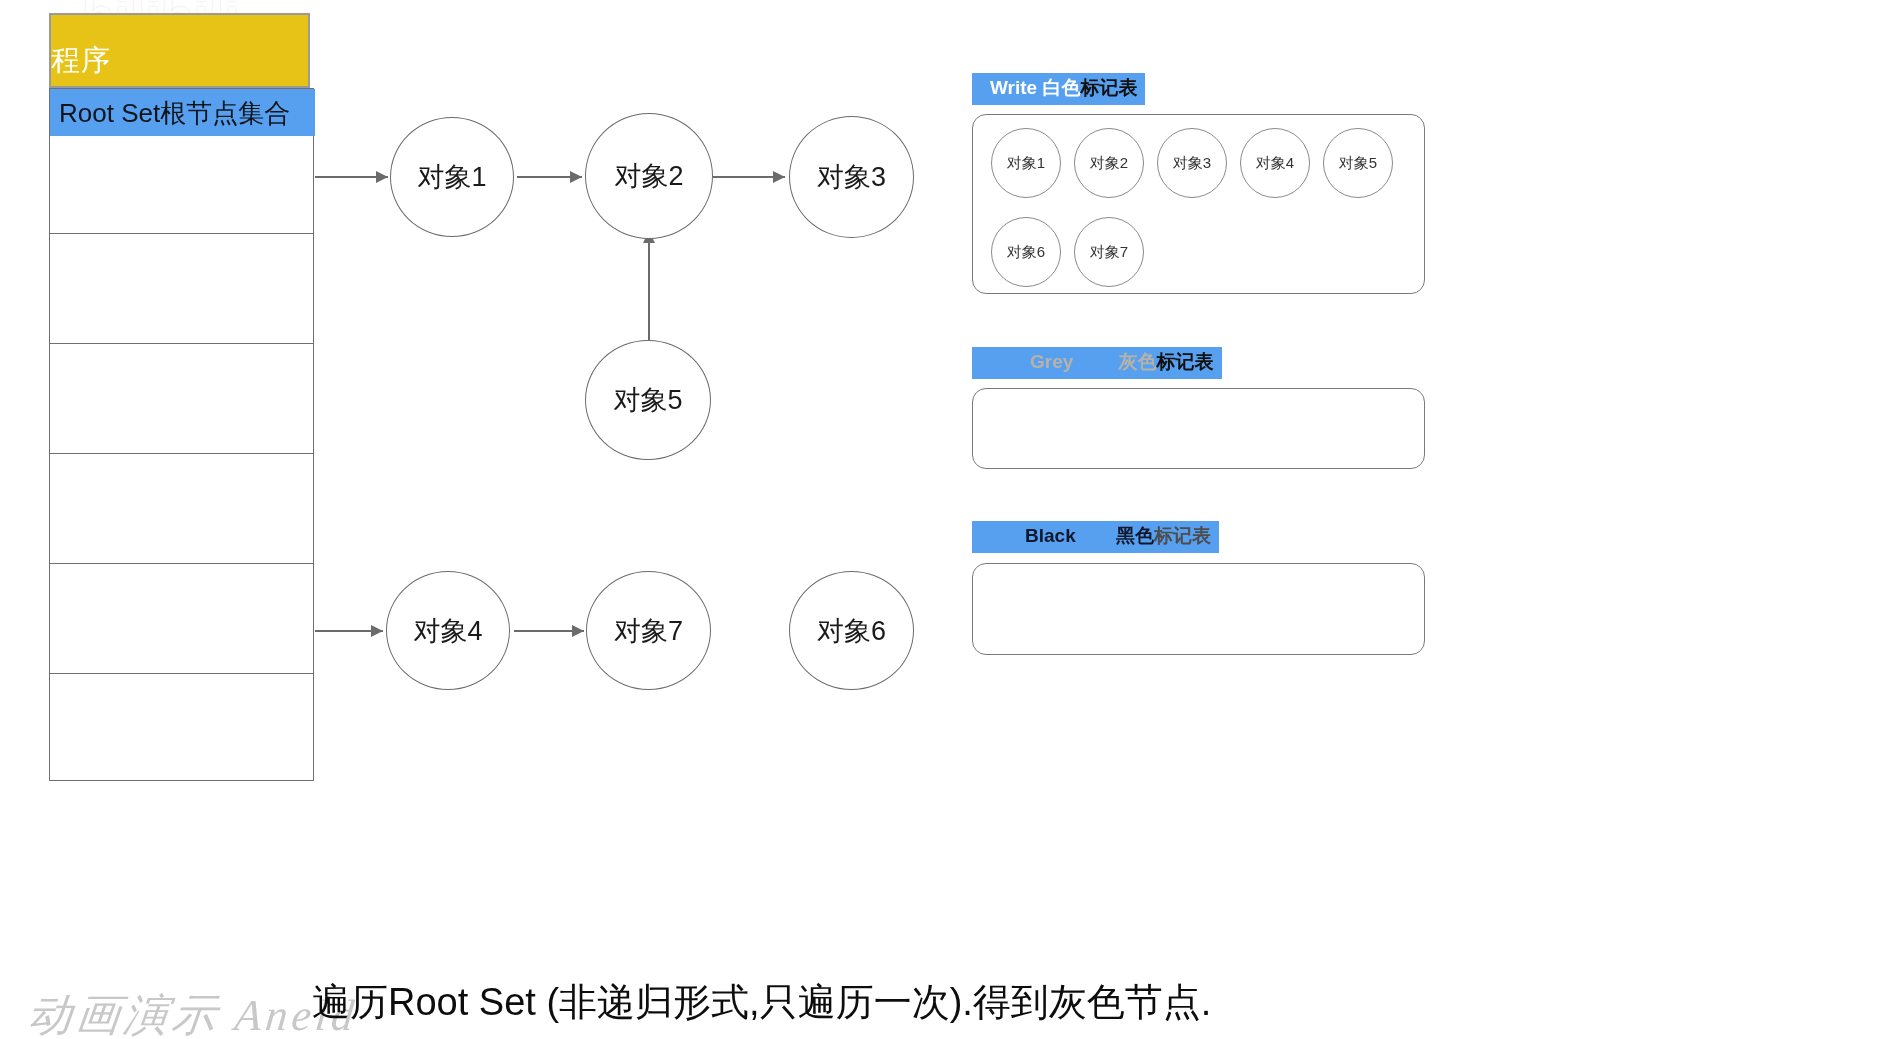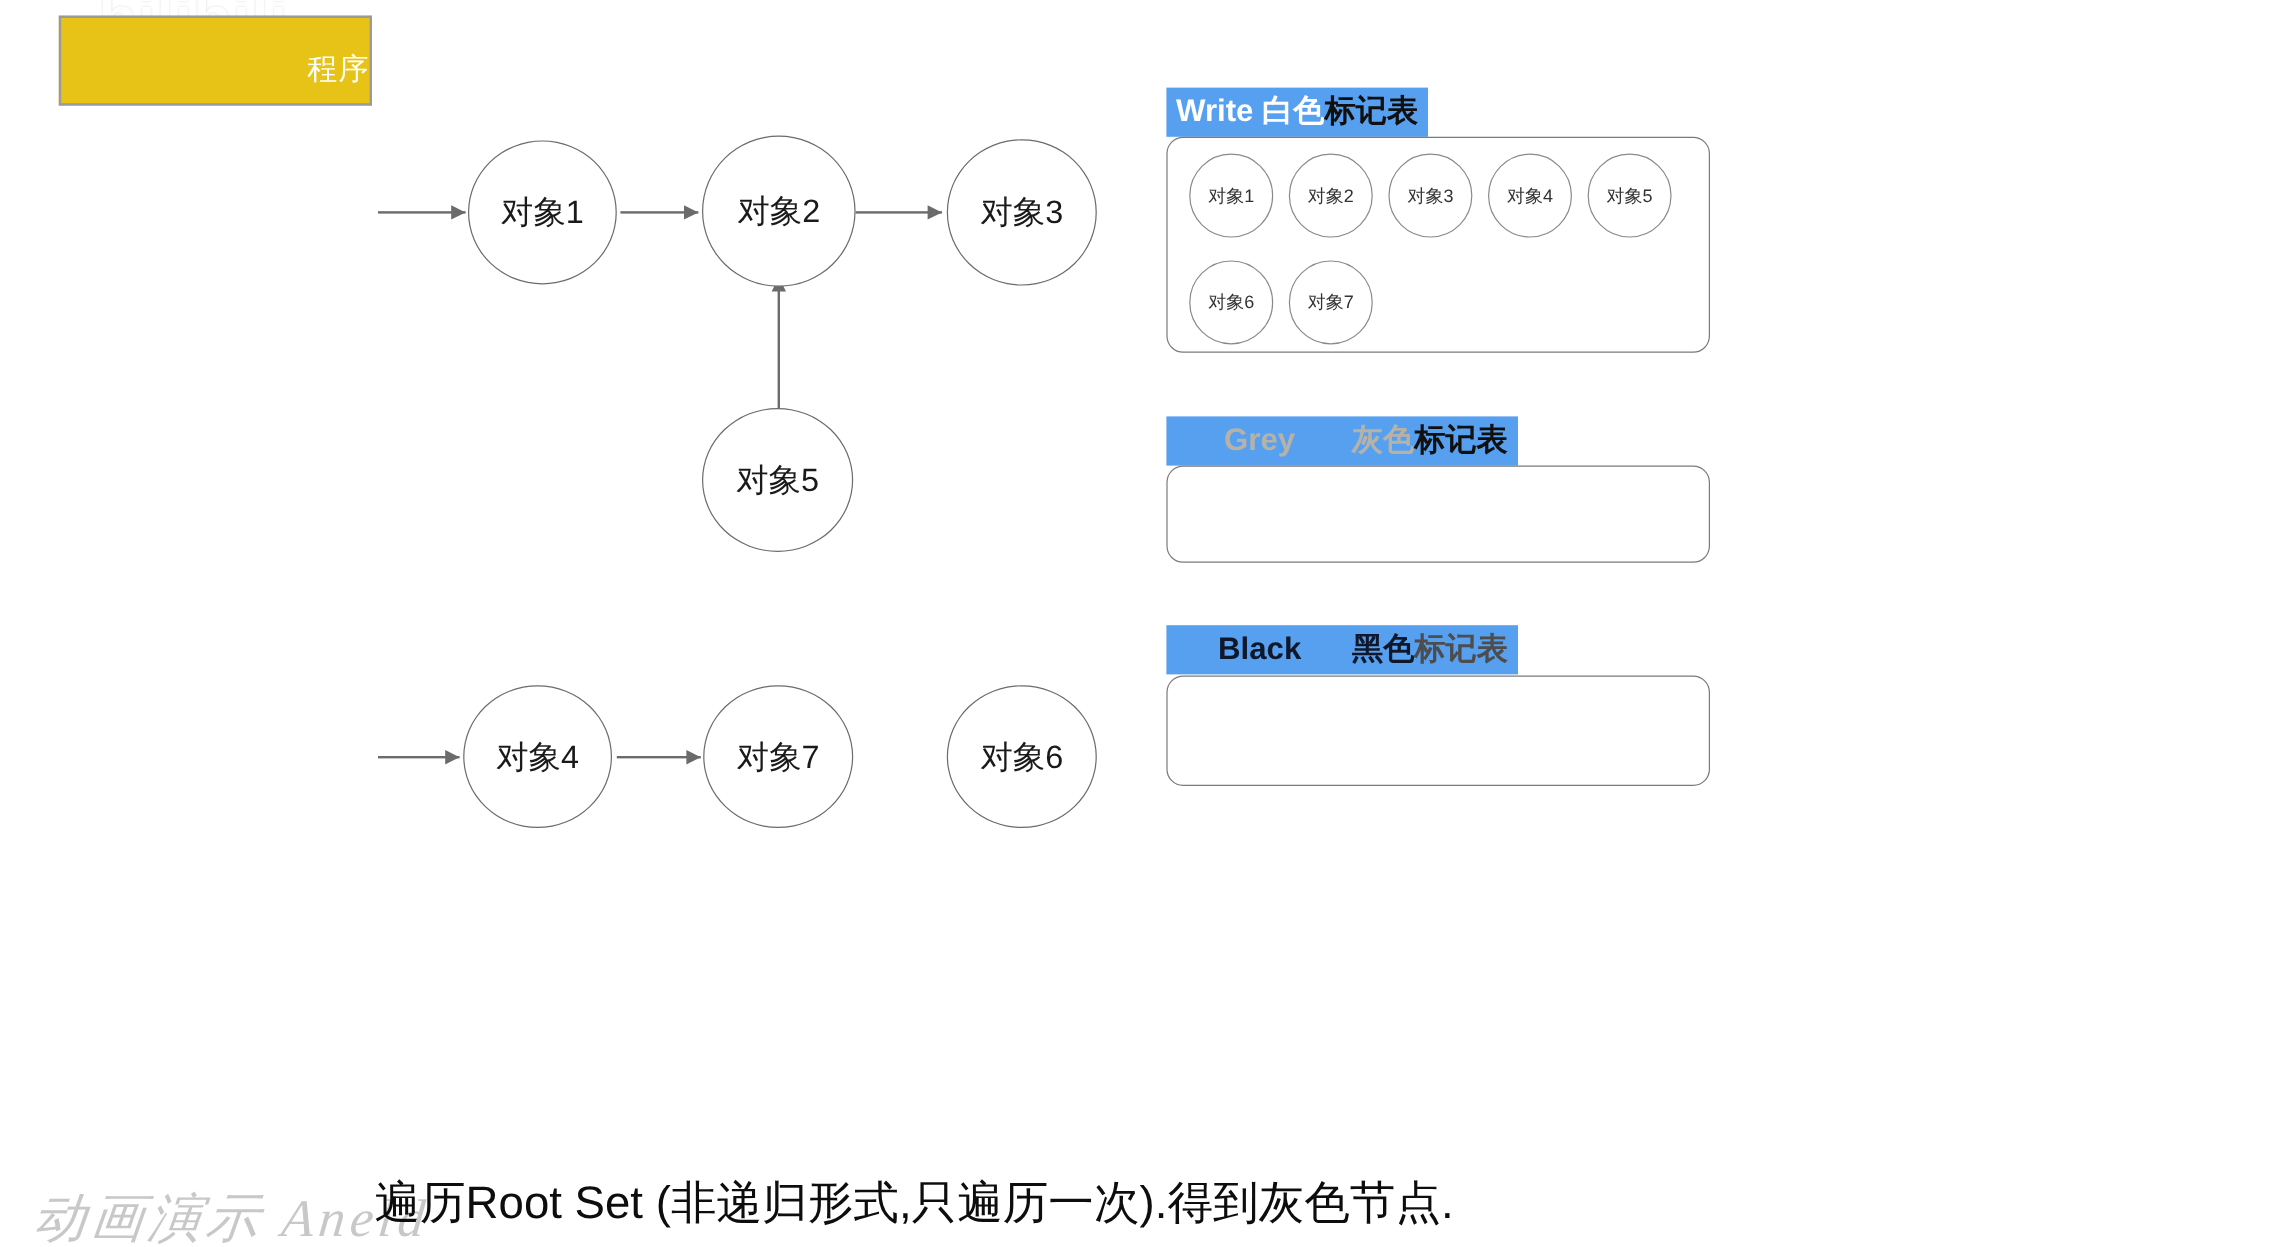--- a/index.html
+++ b/index.html
@@ -33,21 +33,21 @@
   }
 
   
   .program-box{
     position:absolute;left:49px;top:13px;width:261px;height:75px;
     background:#E8C317;border:2px solid #9a9a9a;
     box-sizing:border-box;
   }
   .program-label{
     position:absolute;left:0;right:0;top:26px;
-    text-align:right;font-size:25px;color:#ffffff;
+    text-align:left;font-size:29px;color:#ffffff;
     letter-spacing:1px;
   }
   .rootset-table{
     position:absolute;left:49px;top:88px;width:265px;height:693px;
     border:1.6px solid #6f6f6f;box-sizing:border-box;background:#fff;
   }
   .rootset-head{
     position:absolute;left:0;top:0;width:265px;height:47px;
     background:#57A0F0;box-sizing:border-box;
   }
@@ -80,22 +80,22 @@
   .arrow.up .shaft{width:2px;left:0;top:0;}
   .arrow.up .head{
     left:-5px;top:-1px;
     border-left:6px solid transparent;border-right:6px solid transparent;
     border-bottom:12px solid #6b6b6b;
   }
 
   
   .mk-title{
     position:absolute;background:#57A0F0;
-    padding:3px 8px 5px 8px;
-    font-size:26px;font-weight:bold;white-space:nowrap;
+    padding:3px 8px 5px 18px;
+    font-size:19px;font-weight:bold;white-space:nowrap;
     box-sizing:border-box;line-height:1.25;
   }
   .mk-title .en{font-weight:bold;}
   .mk-title .cn-colour{font-weight:bold;}
   .mk-title .cn-tail{font-weight:bold;}
   .t-white .en,.t-white .cn-colour{color:#ffffff;}
   .t-white .cn-tail{color:#101010;}
   .t-grey .en,.t-grey .cn-colour{color:#b7b2a7;margin-left:40px;}
   .t-grey .cn-tail{color:#101010;}
   .t-black .en,.t-black .cn-colour{color:#0f172a;margin-left:35px;}
@@ -125,20 +125,31 @@
 
   <div class="wm-top">
     <span class="bili">bilibili</span>
   </div>
   <div class="wm-bottom">动画演示 Aneld</div>
 
   <div class="program-box">
     <div class="program-label">程序</div>
   </div>
 
+  <div class="rootset-table">
+    <div class="rootset-head">
+      <span>Root Set根节点集合</span>
+    </div>
+    <div class="rs-row" style="top:47px;height:98px;"></div>
+    <div class="rs-row" style="top:145px;height:110px;"></div>
+    <div class="rs-row" style="top:255px;height:110px;"></div>
+    <div class="rs-row" style="top:365px;height:110px;"></div>
+    <div class="rs-row" style="top:475px;height:110px;"></div>
+    <div class="rs-row last" style="top:585px;height:106px;"></div>
+  </div>
 
   <div class="arrow right" style="left:315px;top:176px;width:73px;">
     <div class="shaft" style="width:73px;"></div>
       <div class="head"></div>
   </div>
   <div class="arrow right" style="left:517px;top:176px;width:65px;">
     <div class="shaft" style="width:65px;"></div>
       <div class="head"></div>
   </div>
   <div class="arrow right" style="left:713px;top:176px;width:72px;">

